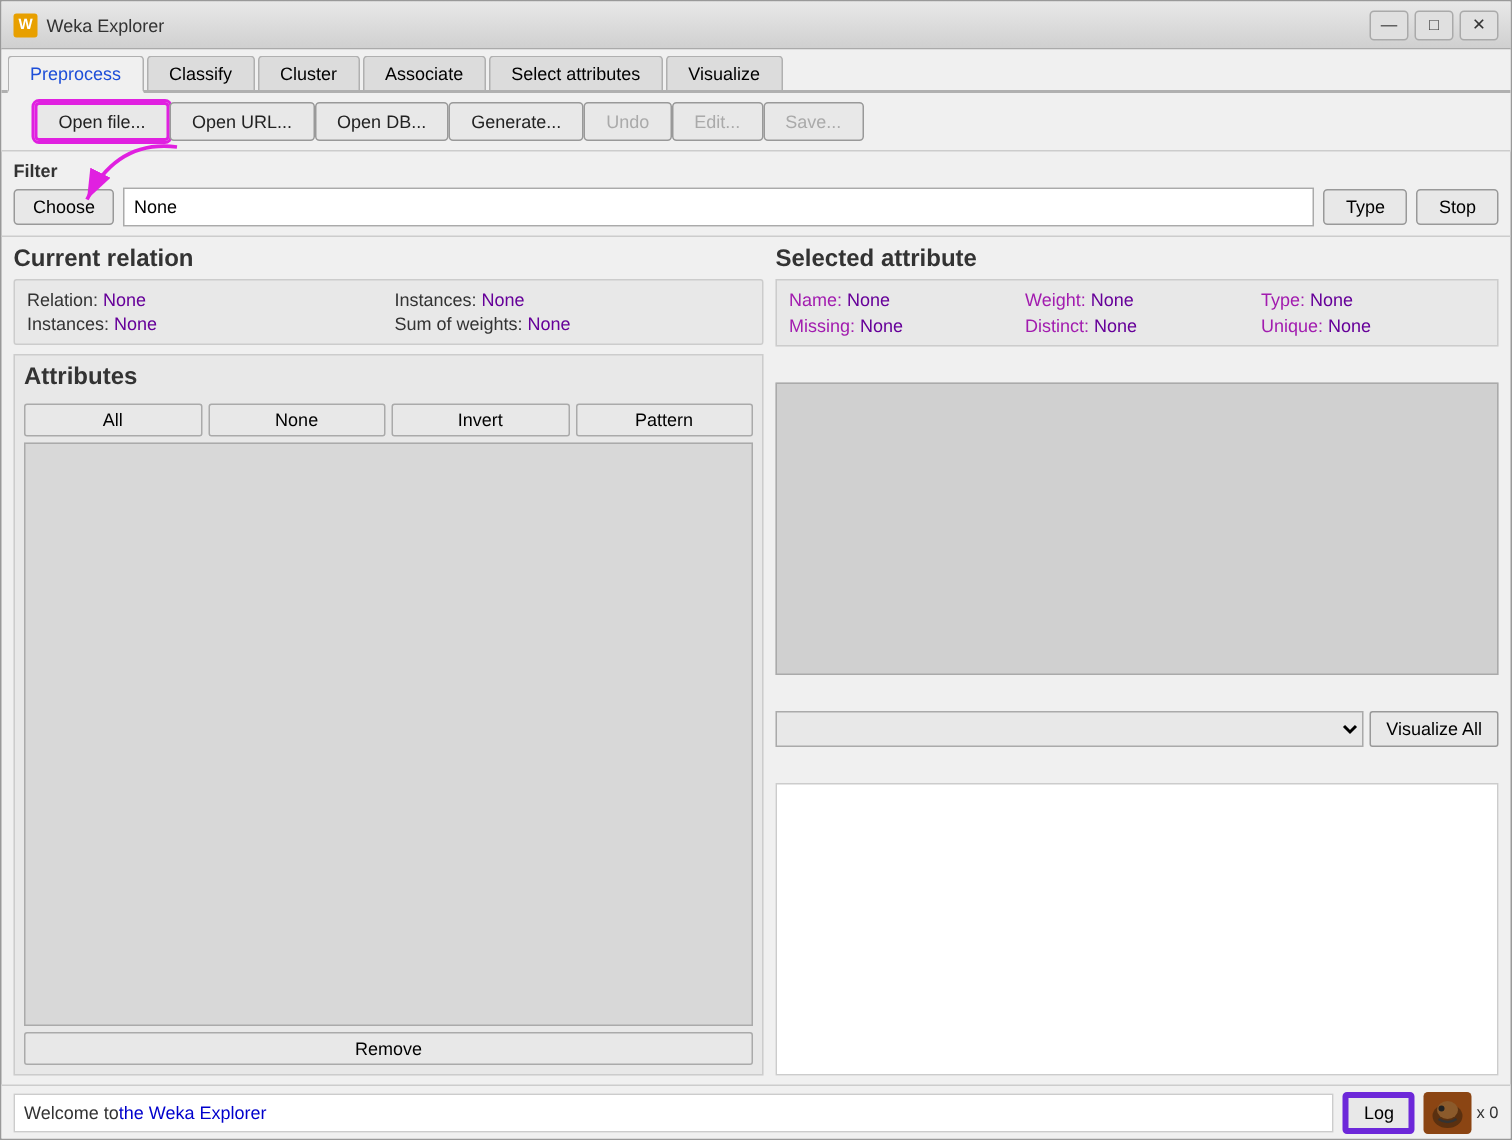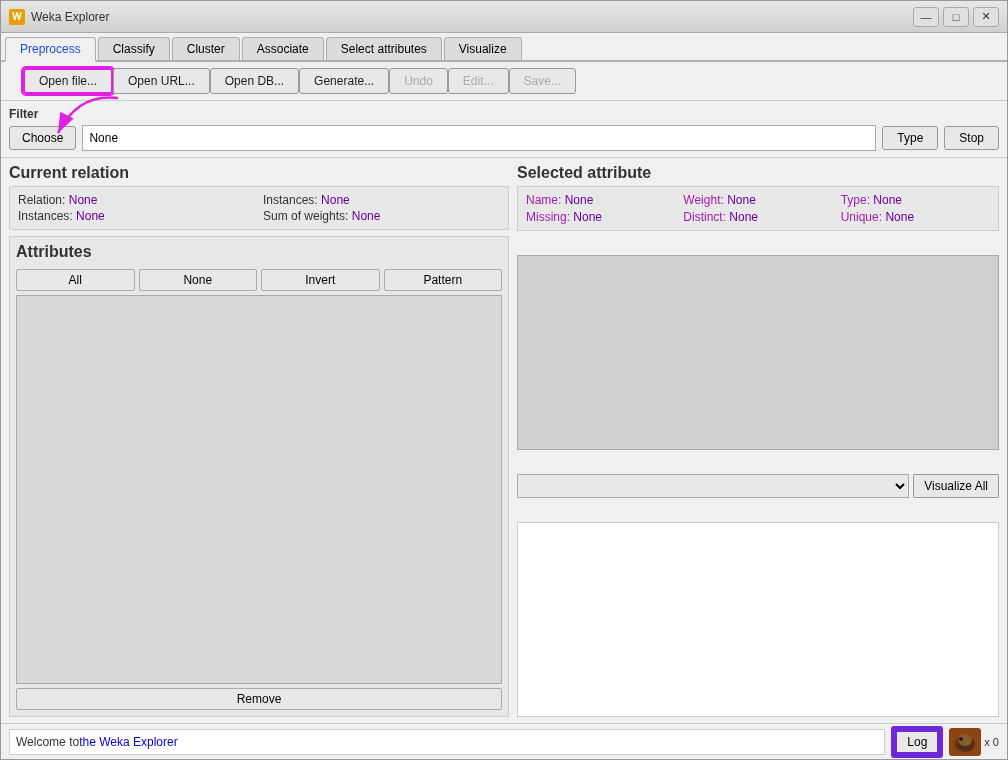--- a/index.html
+++ b/index.html
@@ -309,21 +309,21 @@
       padding: 3px 6px;
       height: 26px;
       display: flex;
       align-items: center;
     }
     .status-link { color: #0000cc; }
     .log-btn {
       margin: 16px 6px;
       padding: 3px 10px;
       background: #e8e8e8;
-      border: 6px solid #6d28d9;
+      border: 4px solid #6d28d9;
       border-radius: 3px;
       cursor: pointer;
       font-size: 12px;
     }
     .weka-logo {
       width: 32px;
       height: 28px;
       background: #8B4513;
       border-radius: 3px;
       display: flex;

